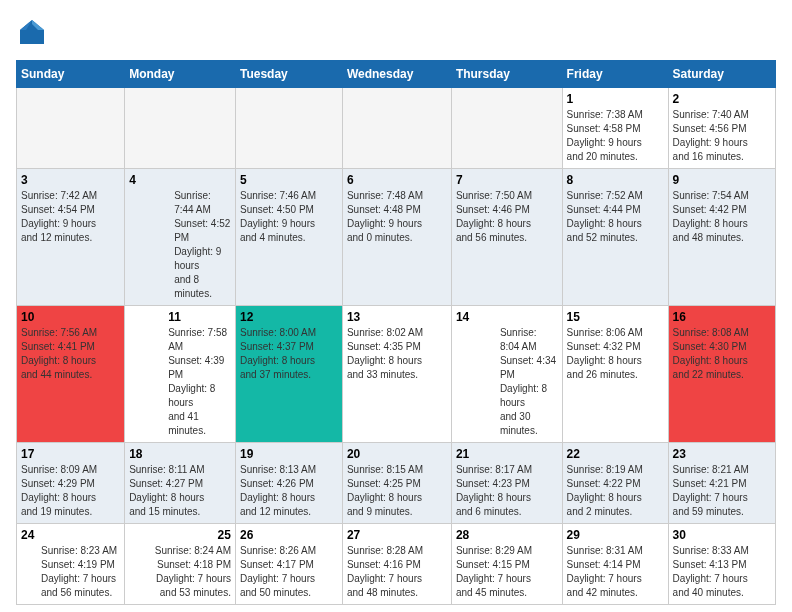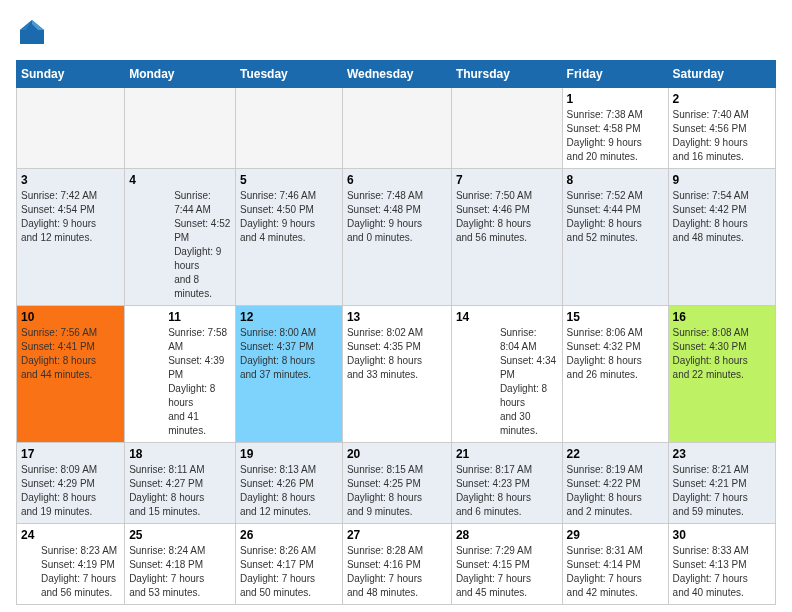--- a/index.html
+++ b/index.html
@@ -197,35 +197,35 @@
         </td>
         <td style="background: rgb(232, 238, 244);">
           <span class="day-num">9</span>
           <div class="day-info" style="white-space: pre-line;">Sunrise: 7:54 AM
 Sunset: 4:42 PM
 Daylight: 8 hours
 and 48 minutes.</div>
         </td>
       </tr>
       <tr class="row-odd">
-        <td style="background: #f97316;">
+        <td style="background: #ef4444;">
           <span class="day-num">10</span>
           <div class="day-info" style="white-space: pre-line;">Sunrise: 7:56 AM
 Sunset: 4:41 PM
 Daylight: 8 hours
 and 44 minutes.</div>
         </td>
         <td style="background: rgb(255, 255, 255); padding-left: 43px;">
           <span class="day-num">11</span>
           <div class="day-info" style="white-space: pre-line;">Sunrise: 7:58 AM
 Sunset: 4:39 PM
 Daylight: 8 hours
 and 41 minutes.</div>
         </td>
-        <td style="background: #7dd3fc;">
+        <td style="background: #14b8a6;">
           <span class="day-num">12</span>
           <div class="day-info" style="white-space: pre-line;">Sunrise: 8:00 AM
 Sunset: 4:37 PM
 Daylight: 8 hours
 and 37 minutes.</div>
         </td>
         <td style="background: rgb(255, 255, 255);">
           <span class="day-num">13</span>
           <div class="day-info" style="white-space: pre-line;">Sunrise: 8:02 AM
 Sunset: 4:35 PM
@@ -239,21 +239,21 @@
 Daylight: 8 hours
 and 30 minutes.</div>
         </td>
         <td style="background: rgb(255, 255, 255);">
           <span class="day-num">15</span>
           <div class="day-info" style="white-space: pre-line;">Sunrise: 8:06 AM
 Sunset: 4:32 PM
 Daylight: 8 hours
 and 26 minutes.</div>
         </td>
-        <td style="background: #bef264;">
+        <td style="background: #ef4444;">
           <span class="day-num">16</span>
           <div class="day-info" style="white-space: pre-line;">Sunrise: 8:08 AM
 Sunset: 4:30 PM
 Daylight: 8 hours
 and 22 minutes.</div>
         </td>
       </tr>
       <tr class="row-even">
         <td style="background: rgb(232, 238, 244);">
           <span class="day-num">17</span>
@@ -306,21 +306,21 @@
         </td>
       </tr>
       <tr class="row-odd">
         <td style="background: rgb(255, 255, 255);">
           <span class="day-num">24</span>
           <div class="day-info" style="white-space: pre-line; margin-left: 20px;">Sunrise: 8:23 AM
 Sunset: 4:19 PM
 Daylight: 7 hours
 and 56 minutes.</div>
         </td>
-        <td style="background: rgb(255, 255, 255);">
+        <td style="background: rgb(255, 255, 255); text-align: right;">
           <span class="day-num">25</span>
           <div class="day-info" style="white-space: pre-line;">Sunrise: 8:24 AM
 Sunset: 4:18 PM
 Daylight: 7 hours
 and 53 minutes.</div>
         </td>
         <td style="background: rgb(255, 255, 255);">
           <span class="day-num">26</span>
           <div class="day-info" style="white-space: pre-line;">Sunrise: 8:26 AM
 Sunset: 4:17 PM
@@ -329,21 +329,21 @@
         </td>
         <td style="background: rgb(255, 255, 255);">
           <span class="day-num">27</span>
           <div class="day-info" style="white-space: pre-line;">Sunrise: 8:28 AM
 Sunset: 4:16 PM
 Daylight: 7 hours
 and 48 minutes.</div>
         </td>
         <td style="background: rgb(255, 255, 255);">
           <span class="day-num">28</span>
-          <div class="day-info" style="white-space: pre-line;">Sunrise: 7:29 AM
+          <div class="day-info" style="white-space: pre-line;">Sunrise: 8:29 AM
 Sunset: 4:15 PM
 Daylight: 7 hours
 and 45 minutes.</div>
         </td>
         <td style="background: rgb(255, 255, 255);">
           <span class="day-num">29</span>
           <div class="day-info" style="white-space: pre-line;">Sunrise: 8:31 AM
 Sunset: 4:14 PM
 Daylight: 7 hours
 and 42 minutes.</div>

